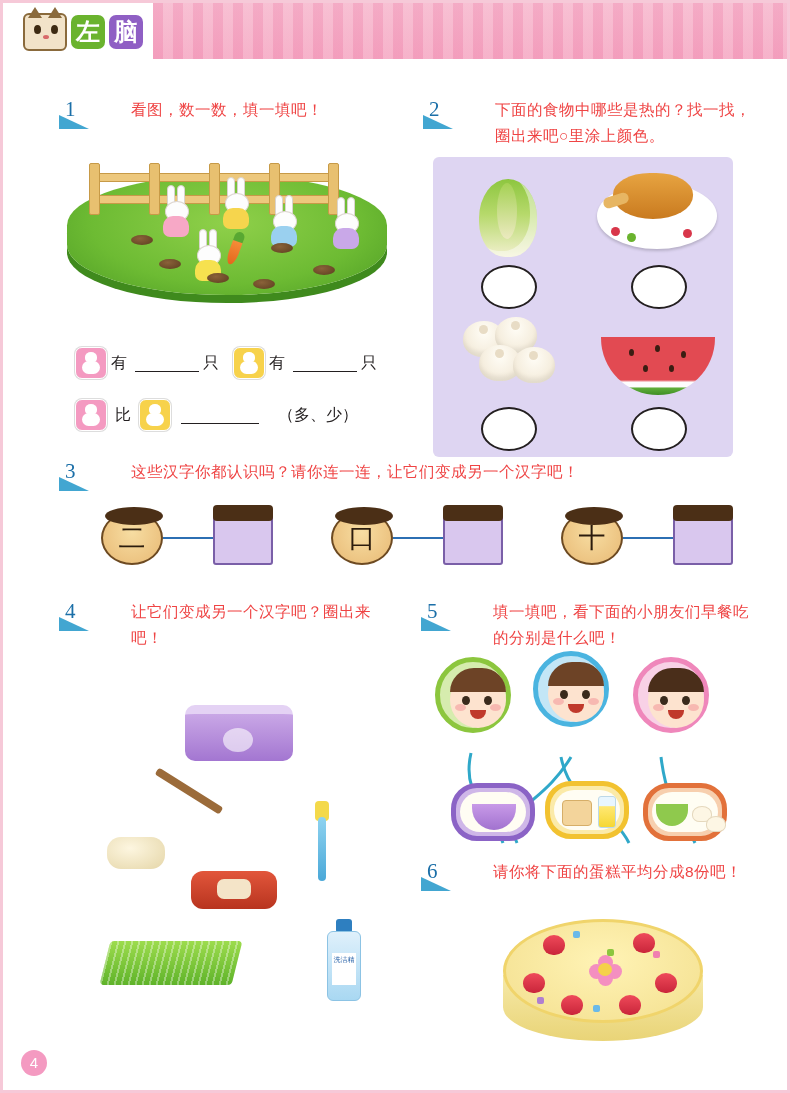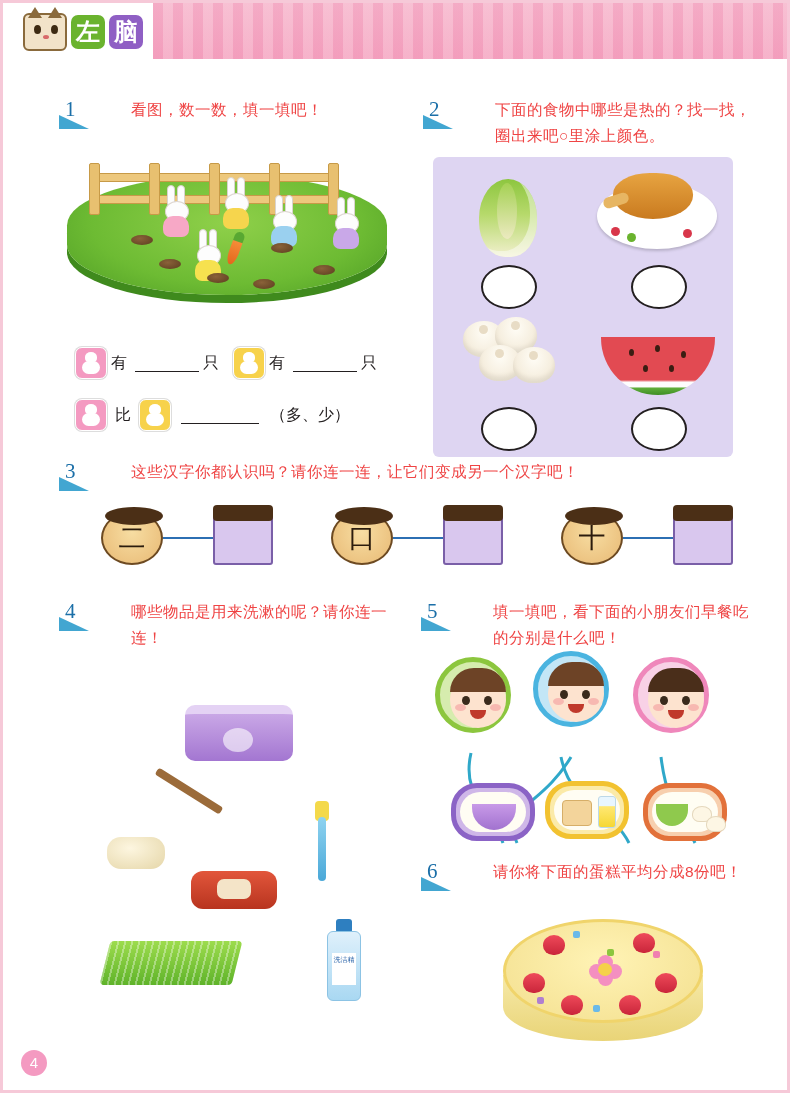--- a/index.html
+++ b/index.html
@@ -453,21 +453,21 @@
       <span style="margin:0 4px">有</span>
       <span class="blank"></span>
       <span>只</span>
     </div>
 
     <div class="ansrow" style="left:16px;top:300px">
       <span class="bunny-chip pink"></span>
       <span style="margin:0 8px">比</span>
       <span class="bunny-chip yellow"></span>
       <span class="blank long" style="margin-left:10px"></span>
-      <span style="margin-left:7px">（多、少）</span>
+      <span style="margin-left:15px">（多、少）</span>
     </div>
   </div>
 
   <div class="q" id="q2">
     <div class="qnum">
       <div class="tri"></div>
       <div class="n">2</div>
     </div>
     <div class="qtext" style="width:270px">下面的食物中哪些是热的？找一找，圈出来吧○里涂上颜色。</div>
 
@@ -530,21 +530,21 @@
       <div class="link-line"></div>
       <div class="brownie"></div>
     </div>
   </div>
 
   <div class="q" id="q4">
     <div class="qnum">
       <div class="tri"></div>
       <div class="n">4</div>
     </div>
-    <div class="qtext">哪些物品是用来洗漱的呢？请你连一连！</div>
+    <div class="qtext">让它们变成另一个汉字吧？圈出来吧！</div>
 
     <div class="basin"></div>
     <div class="mop">
       <div class="stick"></div>
       <div class="head"></div>
     </div>
     <div class="soapbox"></div>
     <div class="brush">
       <div class="bristle"></div>
       <div class="handle"></div>

